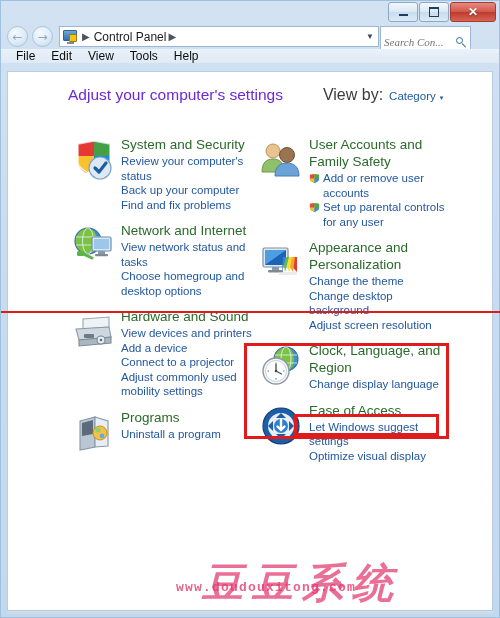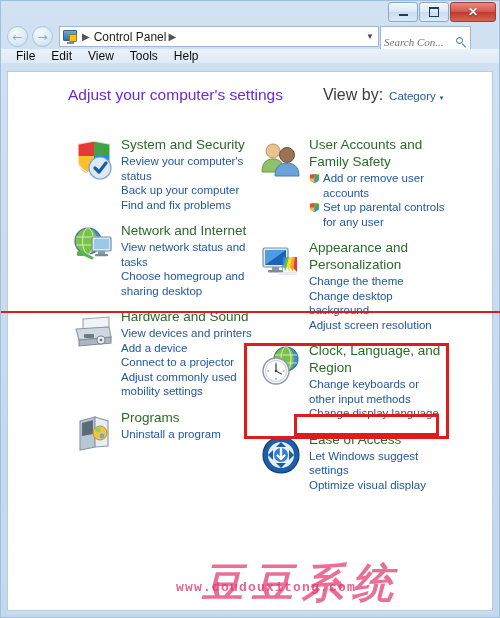--- a/index.html
+++ b/index.html
@@ -490,21 +490,21 @@
             <rect x="23" y="15" width="15" height="10" fill="#9dc7e8"></rect>
             <rect x="27" y="27" width="7" height="3" fill="#8b9aa8"></rect>
             <rect x="24" y="30" width="13" height="2.2" rx="1" fill="#7b8a98"></rect>
             <path d="M10 29 L21 34" stroke="#59b24a" stroke-width="3" stroke-linecap="round"></path>
             <rect x="6" y="27" width="7" height="5" rx="1.5" fill="#59b24a"></rect>
           </svg>
         </span>
         <div class="cat-title">Network and Internet</div>
         <div class="cat-links">
           <div class="cat-link">View network status and tasks</div>
-          <div class="cat-link">Choose homegroup and sharing desktop</div>
+          <div class="cat-link">Choose homegroup and desktop options</div>
         </div>
       </div>
 
       <div class="cat">
         <span class="cat-icon">
           <svg class="icon-svg" viewBox="0 0 44 44">
             <path d="M12 9 L38 7 L38 17 L12 19 Z" fill="#eef3f7" stroke="#9aa7b3" stroke-width="1.1"></path>
             <path d="M5 19 L38 17 L40 27 L8 30 Z" fill="#cfd8e0" stroke="#8d99a5" stroke-width="1.1"></path>
             <path d="M8 30 L40 27 L40 33 L8 36 Z" fill="#aab6c2" stroke="#7e8a96" stroke-width="1.1"></path>
             <rect x="13" y="24" width="10" height="4" rx="1" fill="#6d7a87"></rect>
@@ -616,21 +616,20 @@
             <circle cx="17" cy="27" r="13" fill="#f5f7f9" stroke="#8b98a5" stroke-width="1.4"></circle>
             <circle cx="17" cy="27" r="10.5" fill="#ffffff" stroke="#b9c4ce" stroke-width=".8"></circle>
             <path d="M17 18.5 V20 M17 34 V35.5 M8.5 27 H10 M24 27 H25.5" stroke="#6d7a87" stroke-width="1.1"></path>
             <path d="M17 27 L17 20.5" stroke="#4a5560" stroke-width="1.4" stroke-linecap="round"></path>
             <path d="M17 27 L22.5 30" stroke="#4a5560" stroke-width="1.4" stroke-linecap="round"></path>
             <circle cx="17" cy="27" r="1.3" fill="#3d4852"></circle>
           </svg>
         </span>
         <div class="cat-title">Clock, Language, and Region</div>
         <div class="cat-links">
-          <div class="cat-link">Change keyboards or other input methods</div>
           <div class="cat-link">Change display language</div>
         </div>
       </div>
 
       <div class="cat">
         <span class="cat-icon">
           <svg class="icon-svg" viewBox="0 0 44 44">
             <circle cx="22" cy="22" r="18" fill="#1c5fa8"></circle>
             <circle cx="22" cy="22" r="18" fill="none" stroke="#133f73" stroke-width="1.2"></circle>
             <circle cx="22" cy="22" r="13" fill="#e9eef4"></circle>

